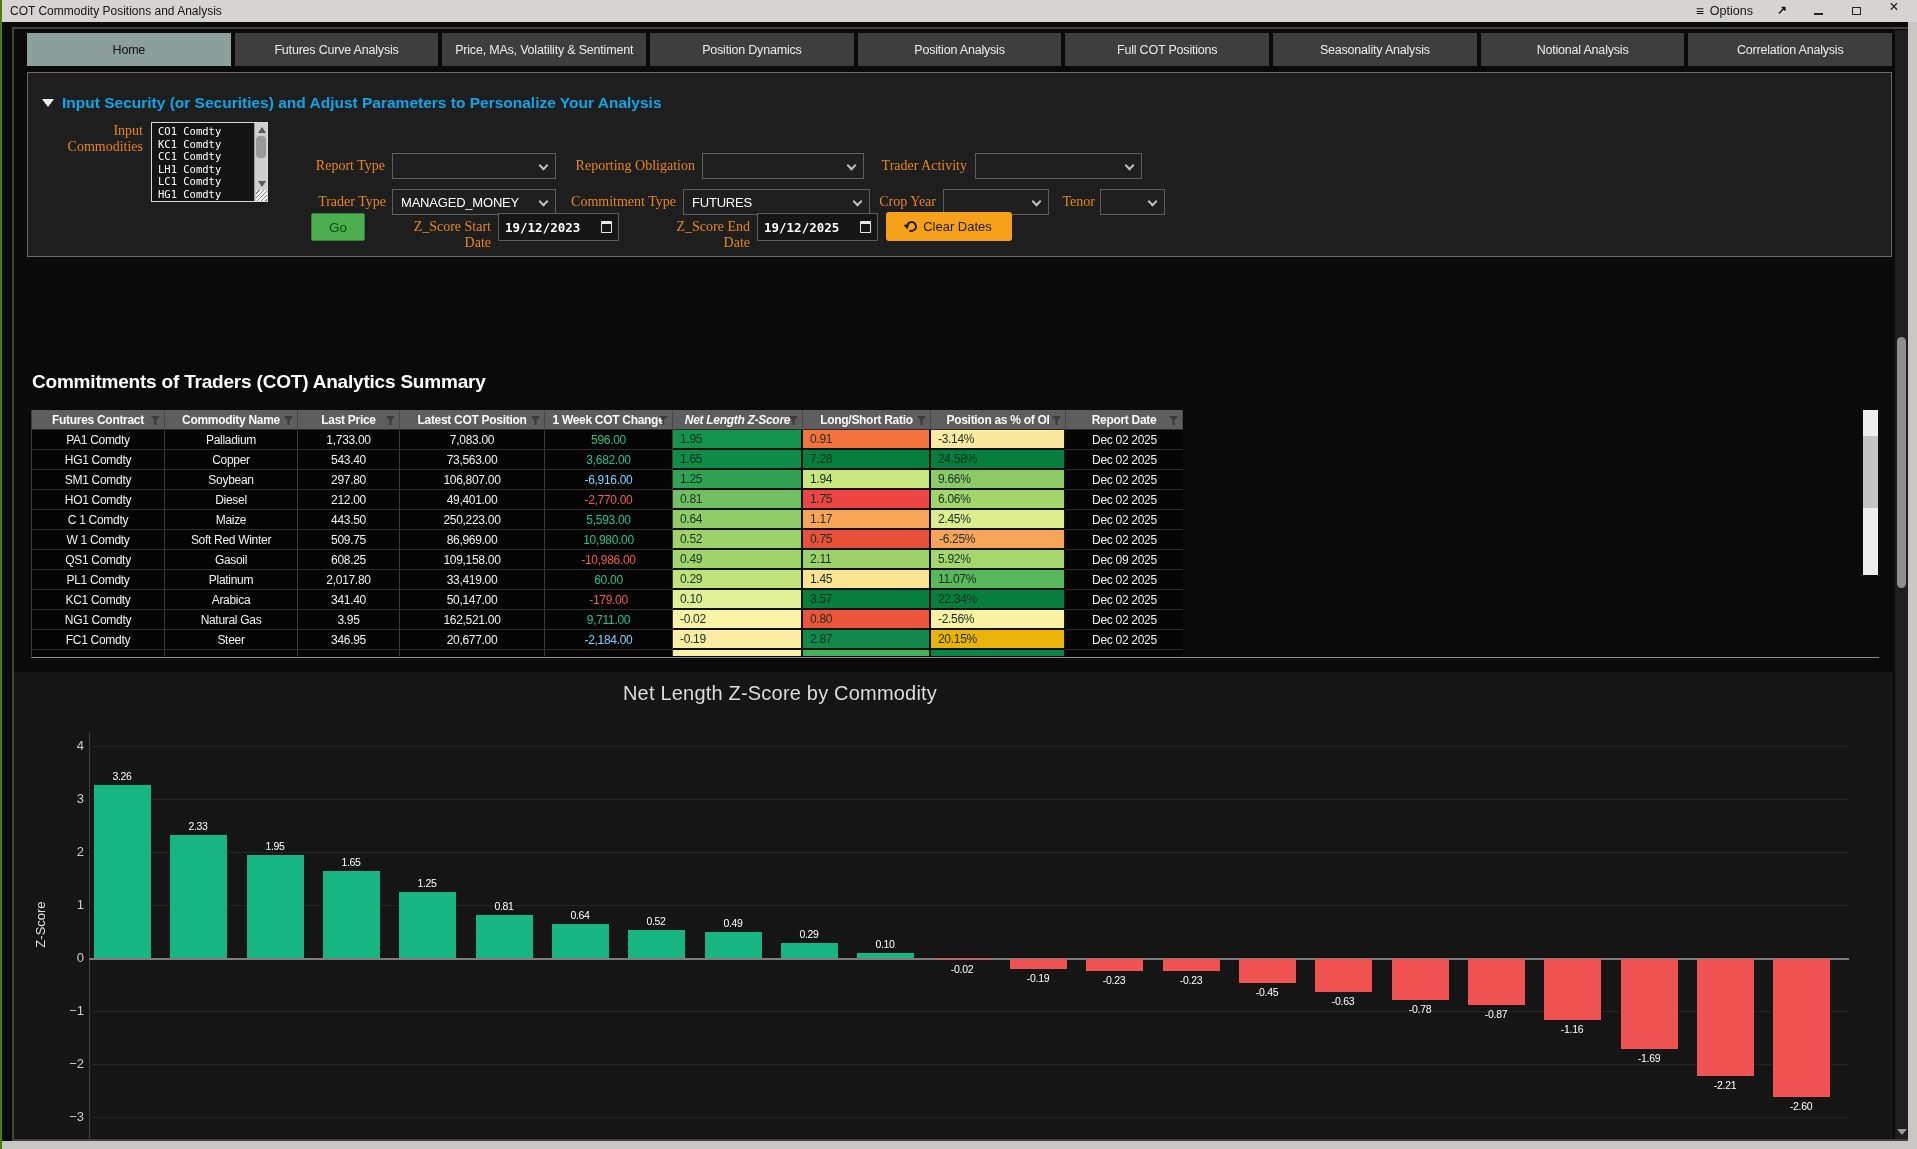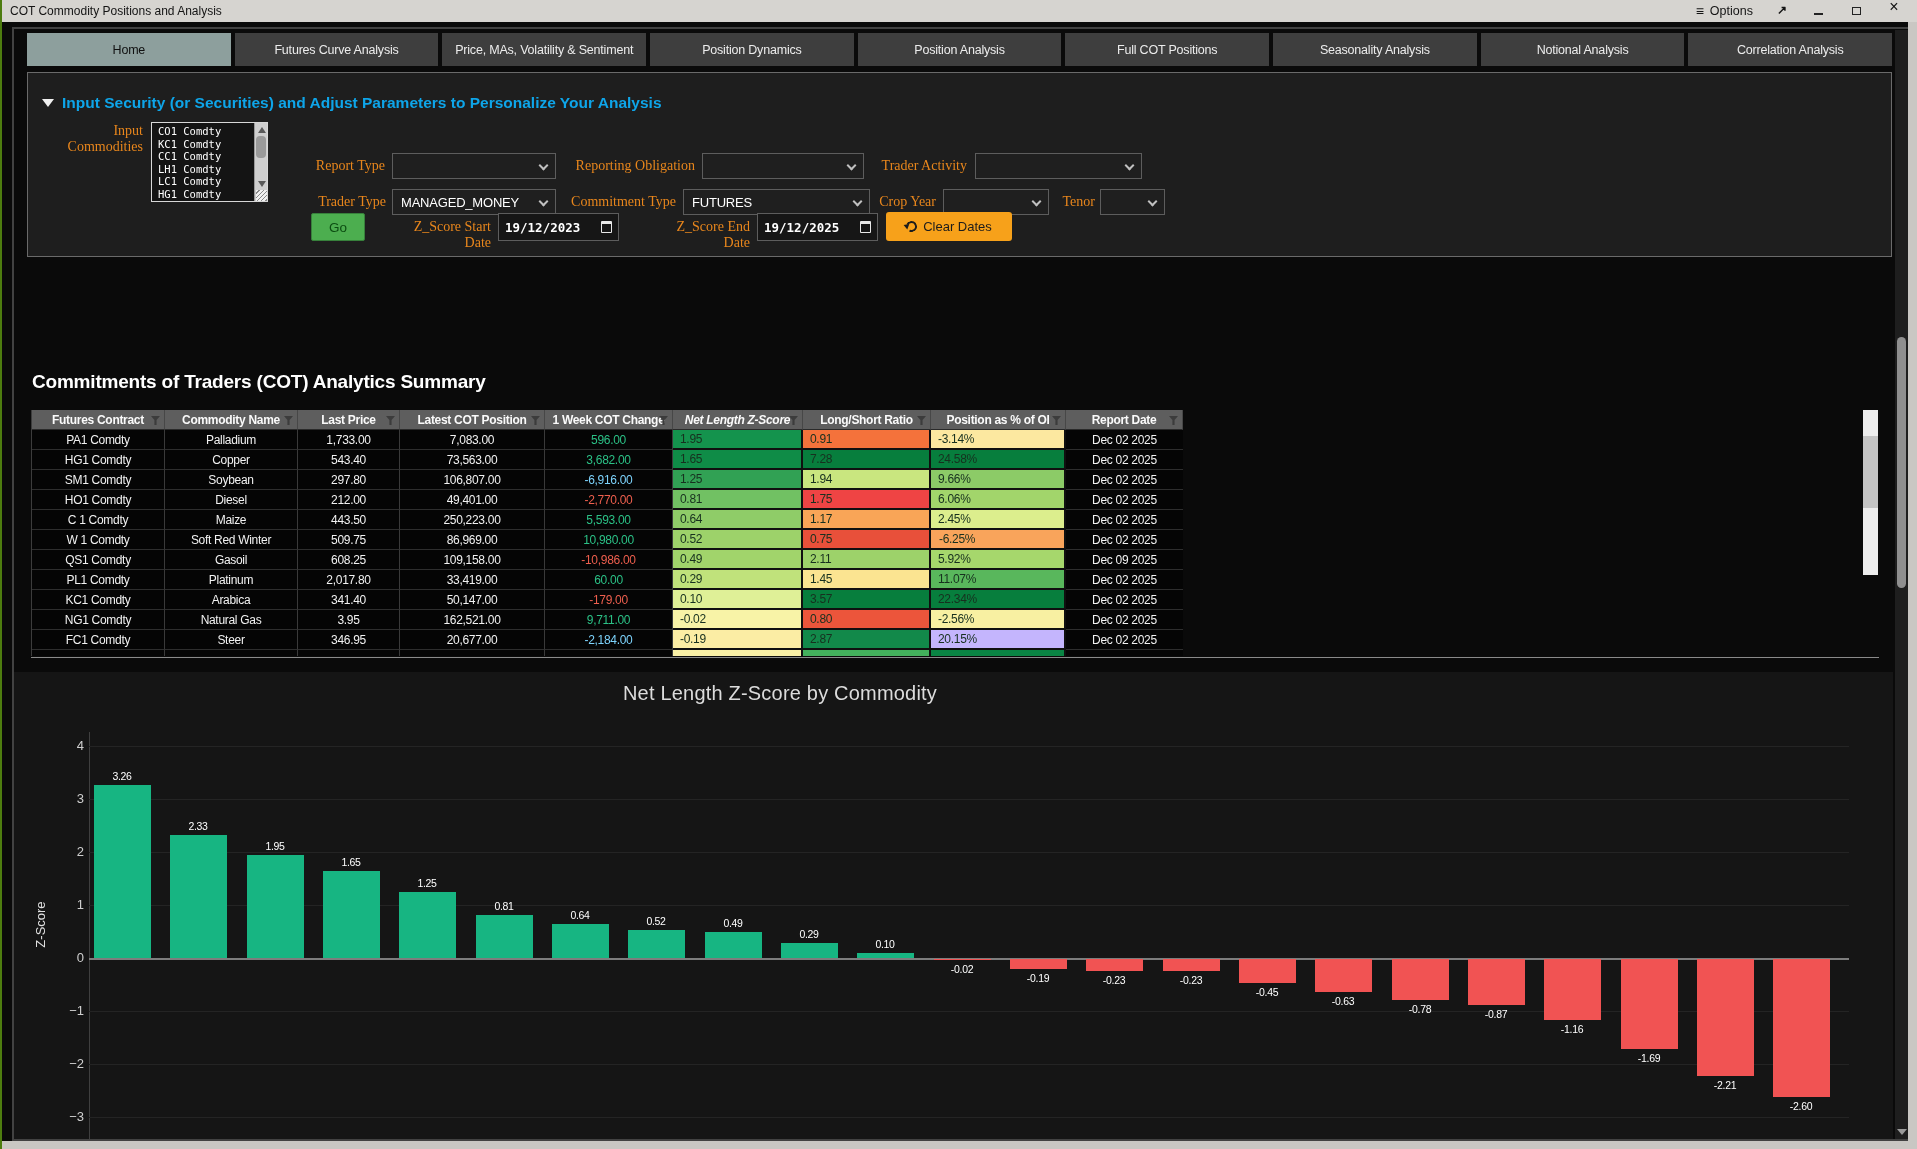--- a/index.html
+++ b/index.html
@@ -366,21 +366,21 @@
         <div class="td-cell" style="width: 117px; border-right: none;">Dec 02 2025</div>
       </div>
       <div class="t-row">
         <div class="td-cell" style="width: 133px;">FC1 Comdty</div>
         <div class="td-cell" style="width: 133px;">Steer</div>
         <div class="td-cell" style="width: 102px;">346.95</div>
         <div class="td-cell" style="width: 145px;">20,677.00</div>
         <div class="td-cell" style="width: 128px; color: #7dd3fc;">-2,184.00</div>
         <div class="heat-cell" style="width: 130px; background: rgb(251, 237, 164);">-0.19</div>
         <div class="heat-cell" style="width: 128px; background: rgb(18, 137, 74);">2.87</div>
-        <div class="heat-cell" style="width: 135px; background: #c4b5fd;">20.15%</div>
+        <div class="heat-cell" style="width: 135px; background: #eab308;">20.15%</div>
         <div class="td-cell" style="width: 117px; border-right: none;">Dec 02 2025</div>
       </div>
       <div class="t-row partial">
         <div class="td-cell" style="width: 133px; height: 20px;"></div>
         <div class="td-cell" style="width: 133px; height: 20px;"></div>
         <div class="td-cell" style="width: 102px; height: 20px;"></div>
         <div class="td-cell" style="width: 145px; height: 20px;"></div>
         <div class="td-cell" style="width: 128px; height: 20px;"></div>
         <div class="heat-cell" style="width: 130px; height: 20px; background: rgb(249, 240, 166);"></div>
         <div class="heat-cell" style="width: 128px; height: 20px; background: rgb(67, 176, 92);"></div>

